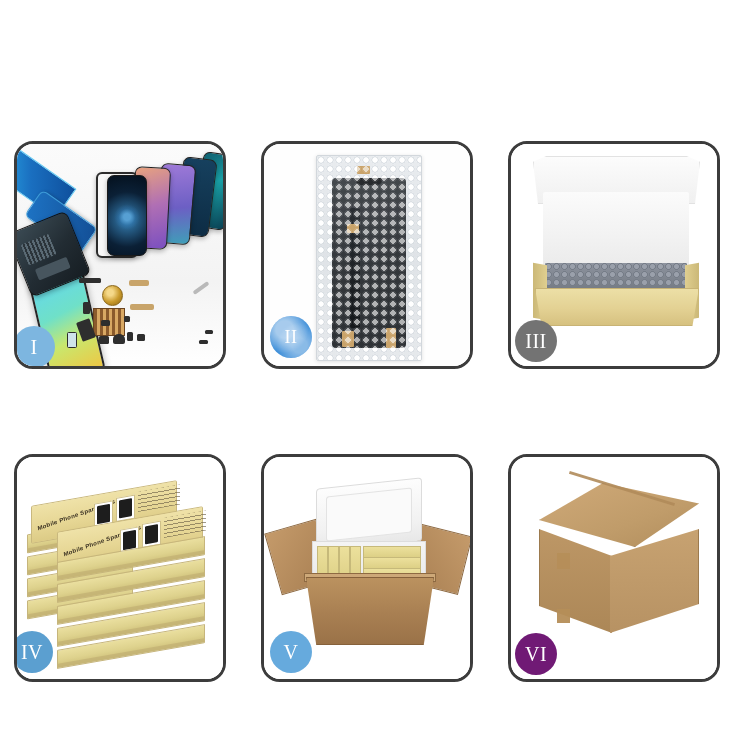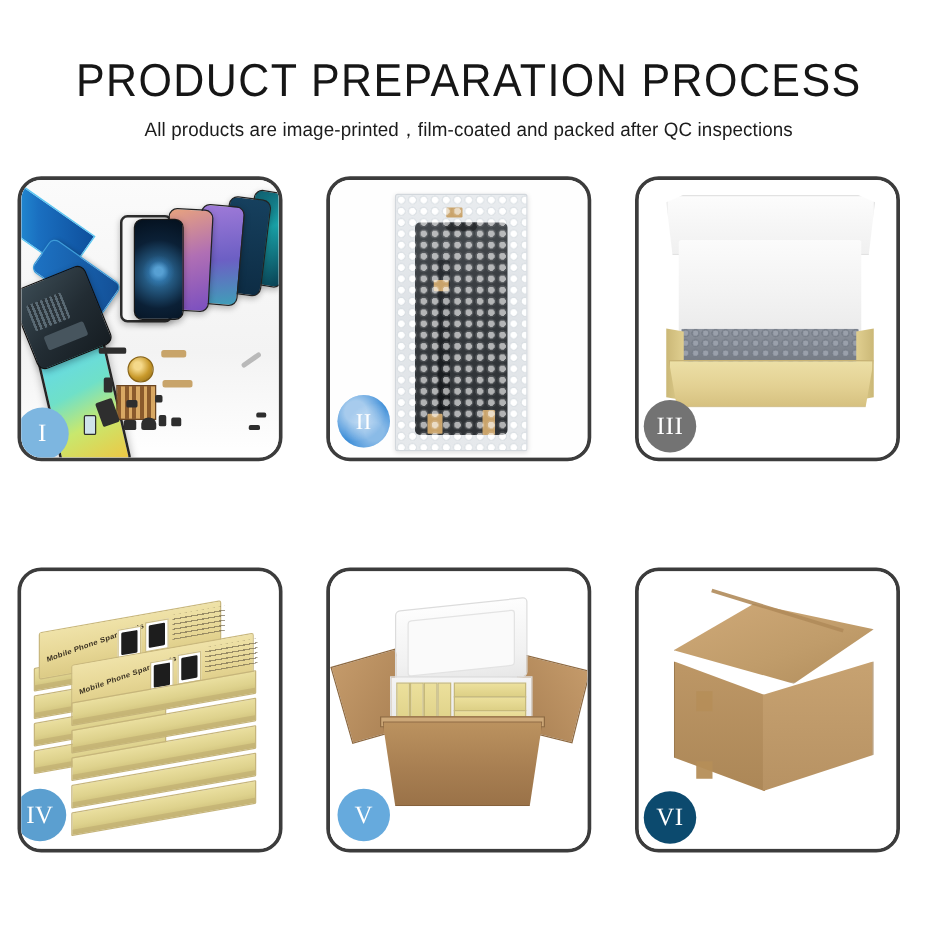--- a/index.html
+++ b/index.html
@@ -41,21 +41,21 @@
     background:#4e9ed6;color:#fff;
     font-family:"Liberation Serif","DejaVu Serif",serif;
     font-size:20px;display:flex;align-items:center;justify-content:center;
     letter-spacing:0.5px;z-index:30;
   }
   .badge.b1{left:-4px;bottom:-2px;background:#7db6e0;}
   .badge.b2{left:6px;bottom:8px;background:#2f86d6;font-size:18px;opacity:.93;}
   .badge.b3{left:4px;bottom:4px;background:#737373;}
   .badge.b4{left:-6px;bottom:6px;background:#5b9fd0;}
   .badge.b5{left:6px;bottom:6px;background:#66aadd;}
-  .badge.b6{left:4px;bottom:4px;background:#0c4a6e;}
+  .badge.b6{left:4px;bottom:4px;background:#701a75;}
   .badge .bubble-veil{
     position:absolute;inset:0;border-radius:50%;
     background:radial-gradient(circle at 35% 32%,rgba(255,255,255,.55) 0 22%,rgba(255,255,255,0) 60%),
                radial-gradient(circle at 70% 70%,rgba(255,255,255,.4) 0 18%,rgba(255,255,255,0) 55%);
     pointer-events:none;
   }
 
   
   .p1 .scene{background:linear-gradient(180deg,#fbfbfb 0%,#f3f3f3 62%,#ffffff 100%);}
   .phone{position:absolute;border-radius:7px;box-shadow:0 2px 5px rgba(0,0,0,.28);}
@@ -246,24 +246,20 @@
     clip-path:polygon(0 26%,100% 0,100% 72%,0 100%);border-right:1px solid #9c7a4e;}
   .c6-seam{position:absolute;left:56px;top:30px;width:110px;height:3px;
     background:#b08b5a;transform:rotate(17deg);opacity:.9;}
   .c6-tape{position:absolute;background:#b58e59;opacity:.95;}
 </style>
 </head>
 <body>
 
 <div class="page">
 
-  <div class="header">
-    <div class="title">PRODUCT PREPARATION PROCESS</div>
-    <div class="subtitle">All products are image-printed，film-coated and packed after QC inspections</div>
-  </div>
 
   <div class="grid">
 
     <div class="panel p1">
       <div class="scene">
         <div class="ph-a"></div>
         <div class="ph-a2"></div>
         <div class="phone ph-b"></div>
         <div class="phone ph-g"></div>
         <div class="phone ph-f"></div>

